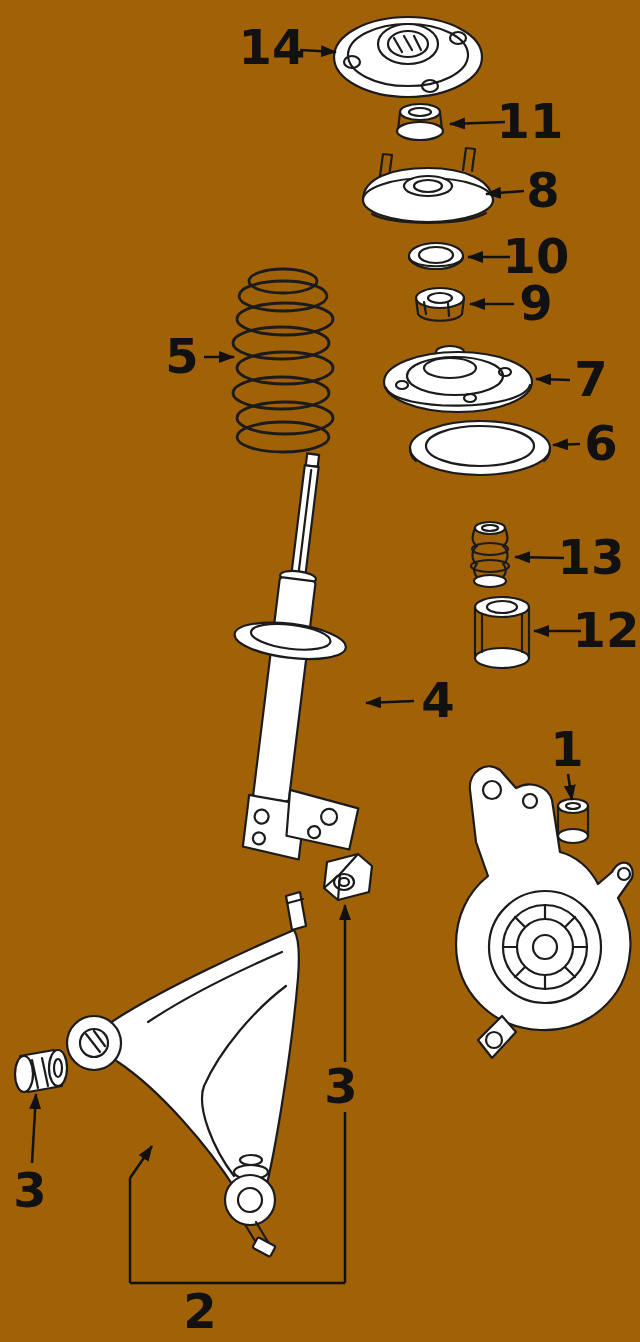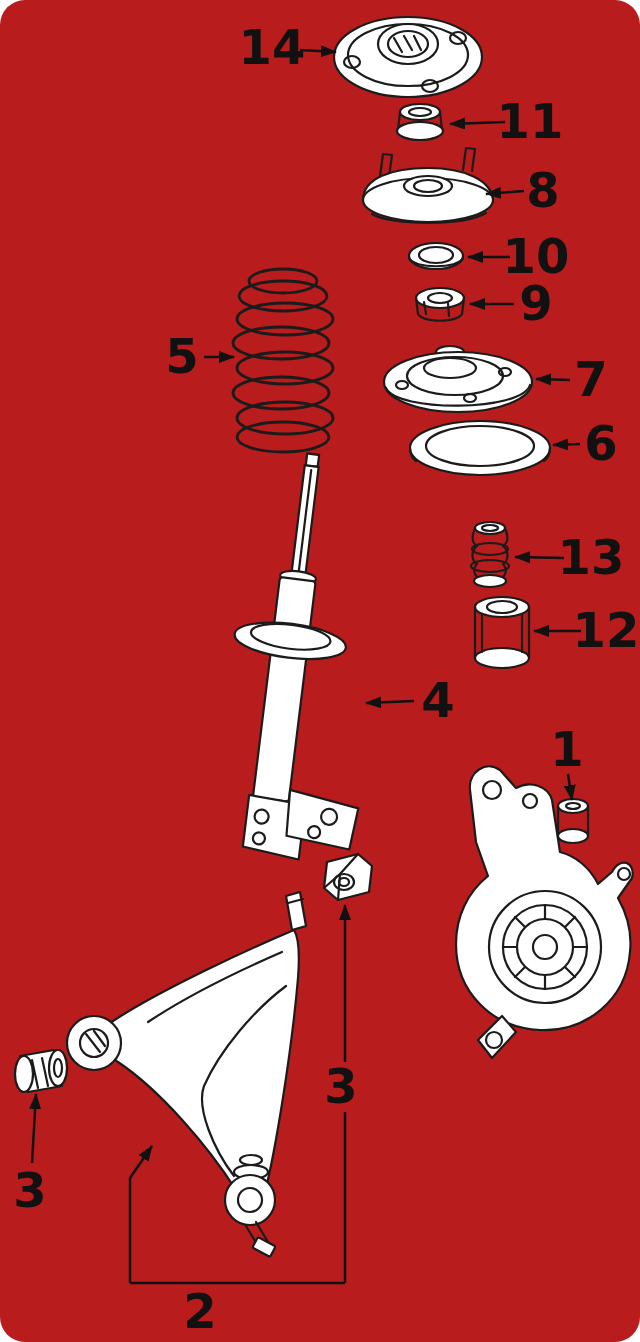--- a/index.html
+++ b/index.html
@@ -1,23 +1,22 @@
 <!DOCTYPE html>
 <html><head>
 <meta charset="utf-8">
 <style>
   html, body { margin: 0; padding: 0; background: #ffffff; }
   .stage {
     position: relative;
     width: 640px;
     height: 1342px;
-    background: #b91c1c;
+    background: #a16207;
     overflow: hidden;
     font-family: "DejaVu Sans", sans-serif;
-    border-radius: 25px;
   }
   svg { display: block; }
   .ln { stroke: #1b1b1b; stroke-width: 2.2; fill: none; stroke-linecap: round; stroke-linejoin: round; }
   .ln-thick { stroke: #1b1b1b; stroke-width: 2.8; fill: none; stroke-linecap: round; stroke-linejoin: round; }
   .fillw { fill: #ffffff; }
   .leader { stroke: #111111; stroke-width: 2.5; fill: none; }
   .callout-label {
     font-family: "DejaVu Sans", sans-serif;
     font-weight: 800;
     font-size: 48px;

